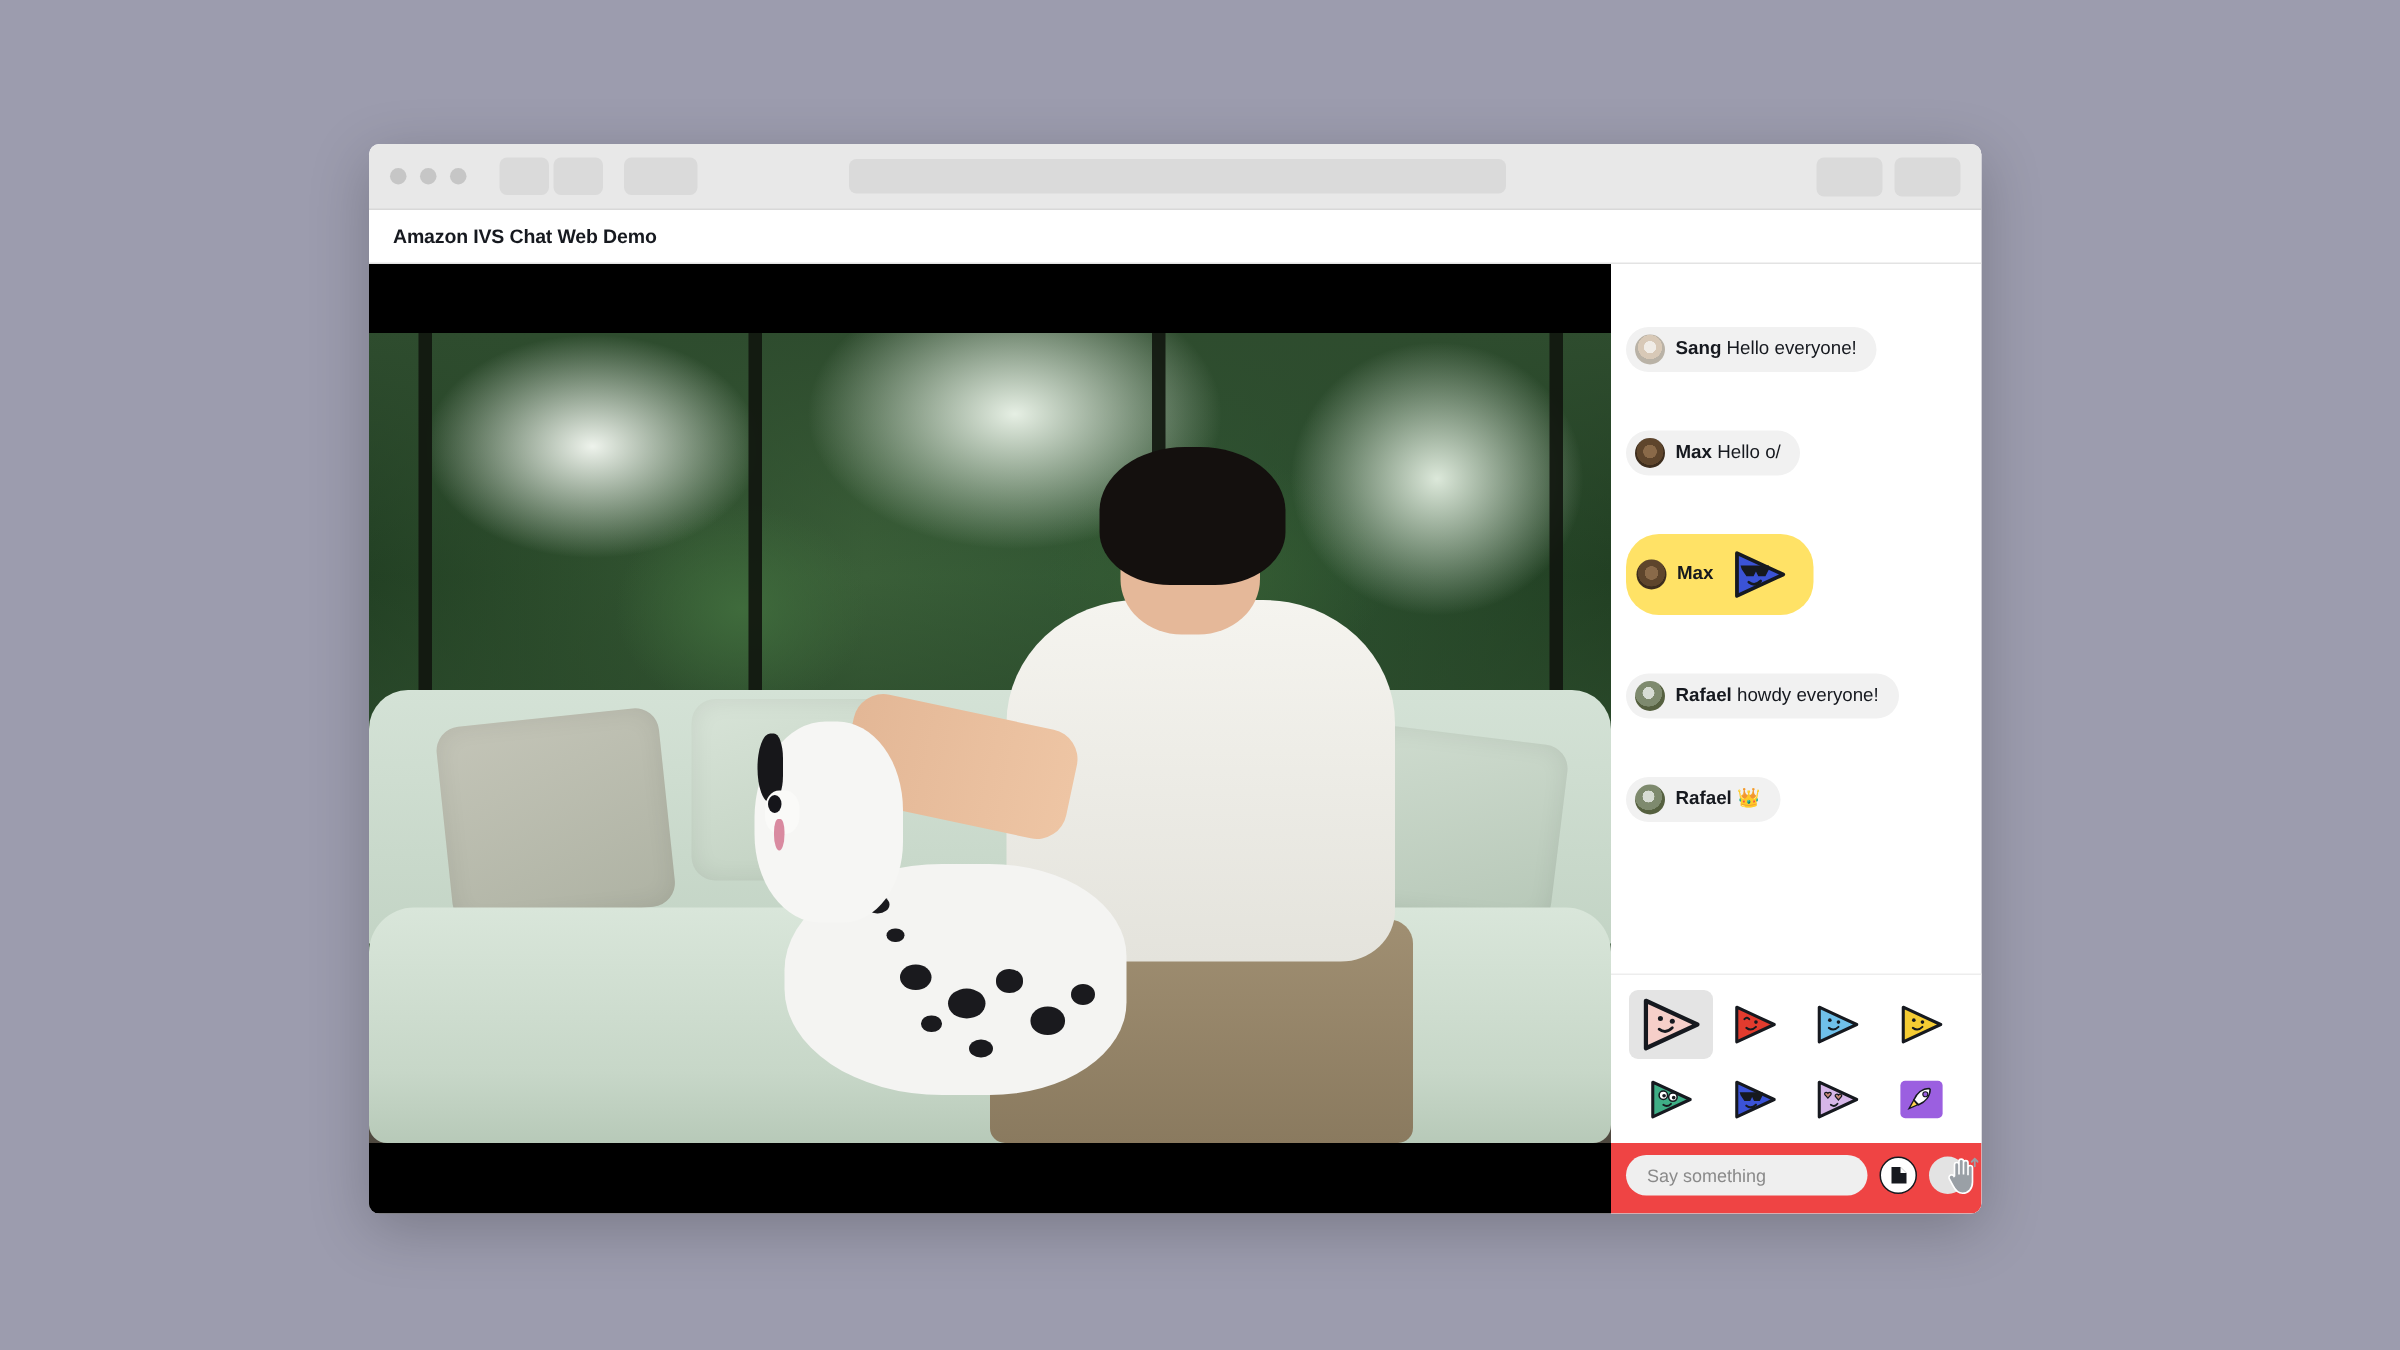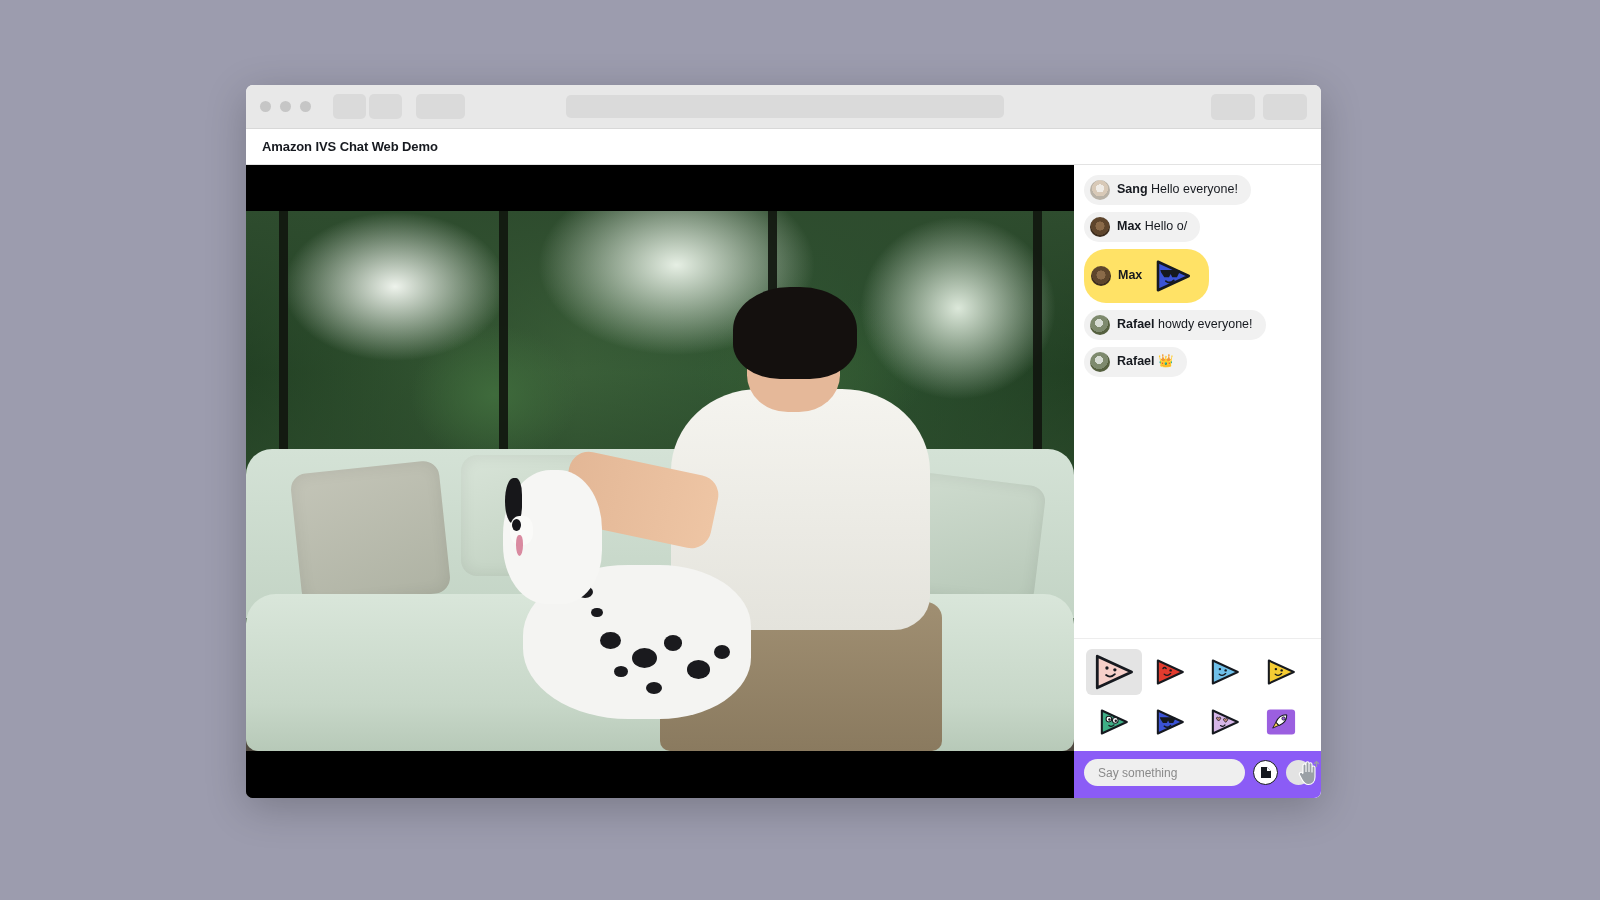--- a/index.html
+++ b/index.html
@@ -9,21 +9,21 @@
     font-family: "Liberation Sans", sans-serif;
   }
   body {
     background: #9c9cae;
     display: flex; align-items: center; justify-content: center;
   }
 
   
   .window {
     position: absolute;
-    left: 246px; top: 85px;
+    left: 246px; top: 96px;
     width: 1075px; height: 713px;
     background: #ffffff;
     border-radius: 7px;
     overflow: hidden;
     box-shadow: 0 10px 40px rgba(0,0,0,.22);
   }
 
   
   .chrome {
     height: 44px;
@@ -188,21 +188,21 @@
   }
   .messages {
     flex: 1; padding: 10px 10px 0 10px;
     display: flex; flex-direction: column; gap: 7px;
     overflow: hidden;
   }
   .msg {
     display: flex; align-items: center; gap: 7px;
     background: #f1f1f1; border-radius: 22px;
     padding: 5px 13px 5px 6px;
-    align-self: flex-start; max-width: 100%;
+    align-self: flex-start; max-width: 100%; margin-top: 32px;
   }
   .msg.highlight { background: #ffe266; padding: 10px 16px 10px 7px; }
   .avatar {
     width: 20px; height: 20px; border-radius: 50%;
     flex: 0 0 20px; overflow: hidden; position: relative;
     background: #dfe1e0;
   }
   .av-fox  { background: radial-gradient(circle at 50% 42%, #f0ece6 0 26%, #d8c9b7 27% 52%, #b9b2a6 53% 100%); }
   .av-bear { background: radial-gradient(circle at 50% 45%, #8a6a49 0 30%, #5e452c 31% 60%, #3d2d1d 61% 100%); }
   .av-camo { background: radial-gradient(circle at 45% 40%, #d7dcd4 0 24%, #7e8a6e 25% 55%, #55603f 56% 100%); }
@@ -222,21 +222,21 @@
     width: 56px; height: 46px;
     display: flex; align-items: center; justify-content: center;
     border-radius: 6px;
   }
   .sticker-cell.selected { background: #e4e4e4; }
   .sticker-cell svg { display: block; }
 
   
   .composer {
     display: flex; align-items: center; gap: 8px;
-    padding: 8px 10px 12px 10px; background: #8b5cf6;
+    padding: 8px 10px 12px 10px; background: #ef4444;
     position: relative;
   }
   .say-input {
     flex: 1; height: 27px; border-radius: 14px;
     background: #efefef; border: none; outline: none;
     padding: 0 14px; font-size: 12px; color: #16191f;
     font-family: "Liberation Sans", sans-serif;
     min-width: 0;
   }
   .say-input::placeholder { color: #8a8a8a; }

